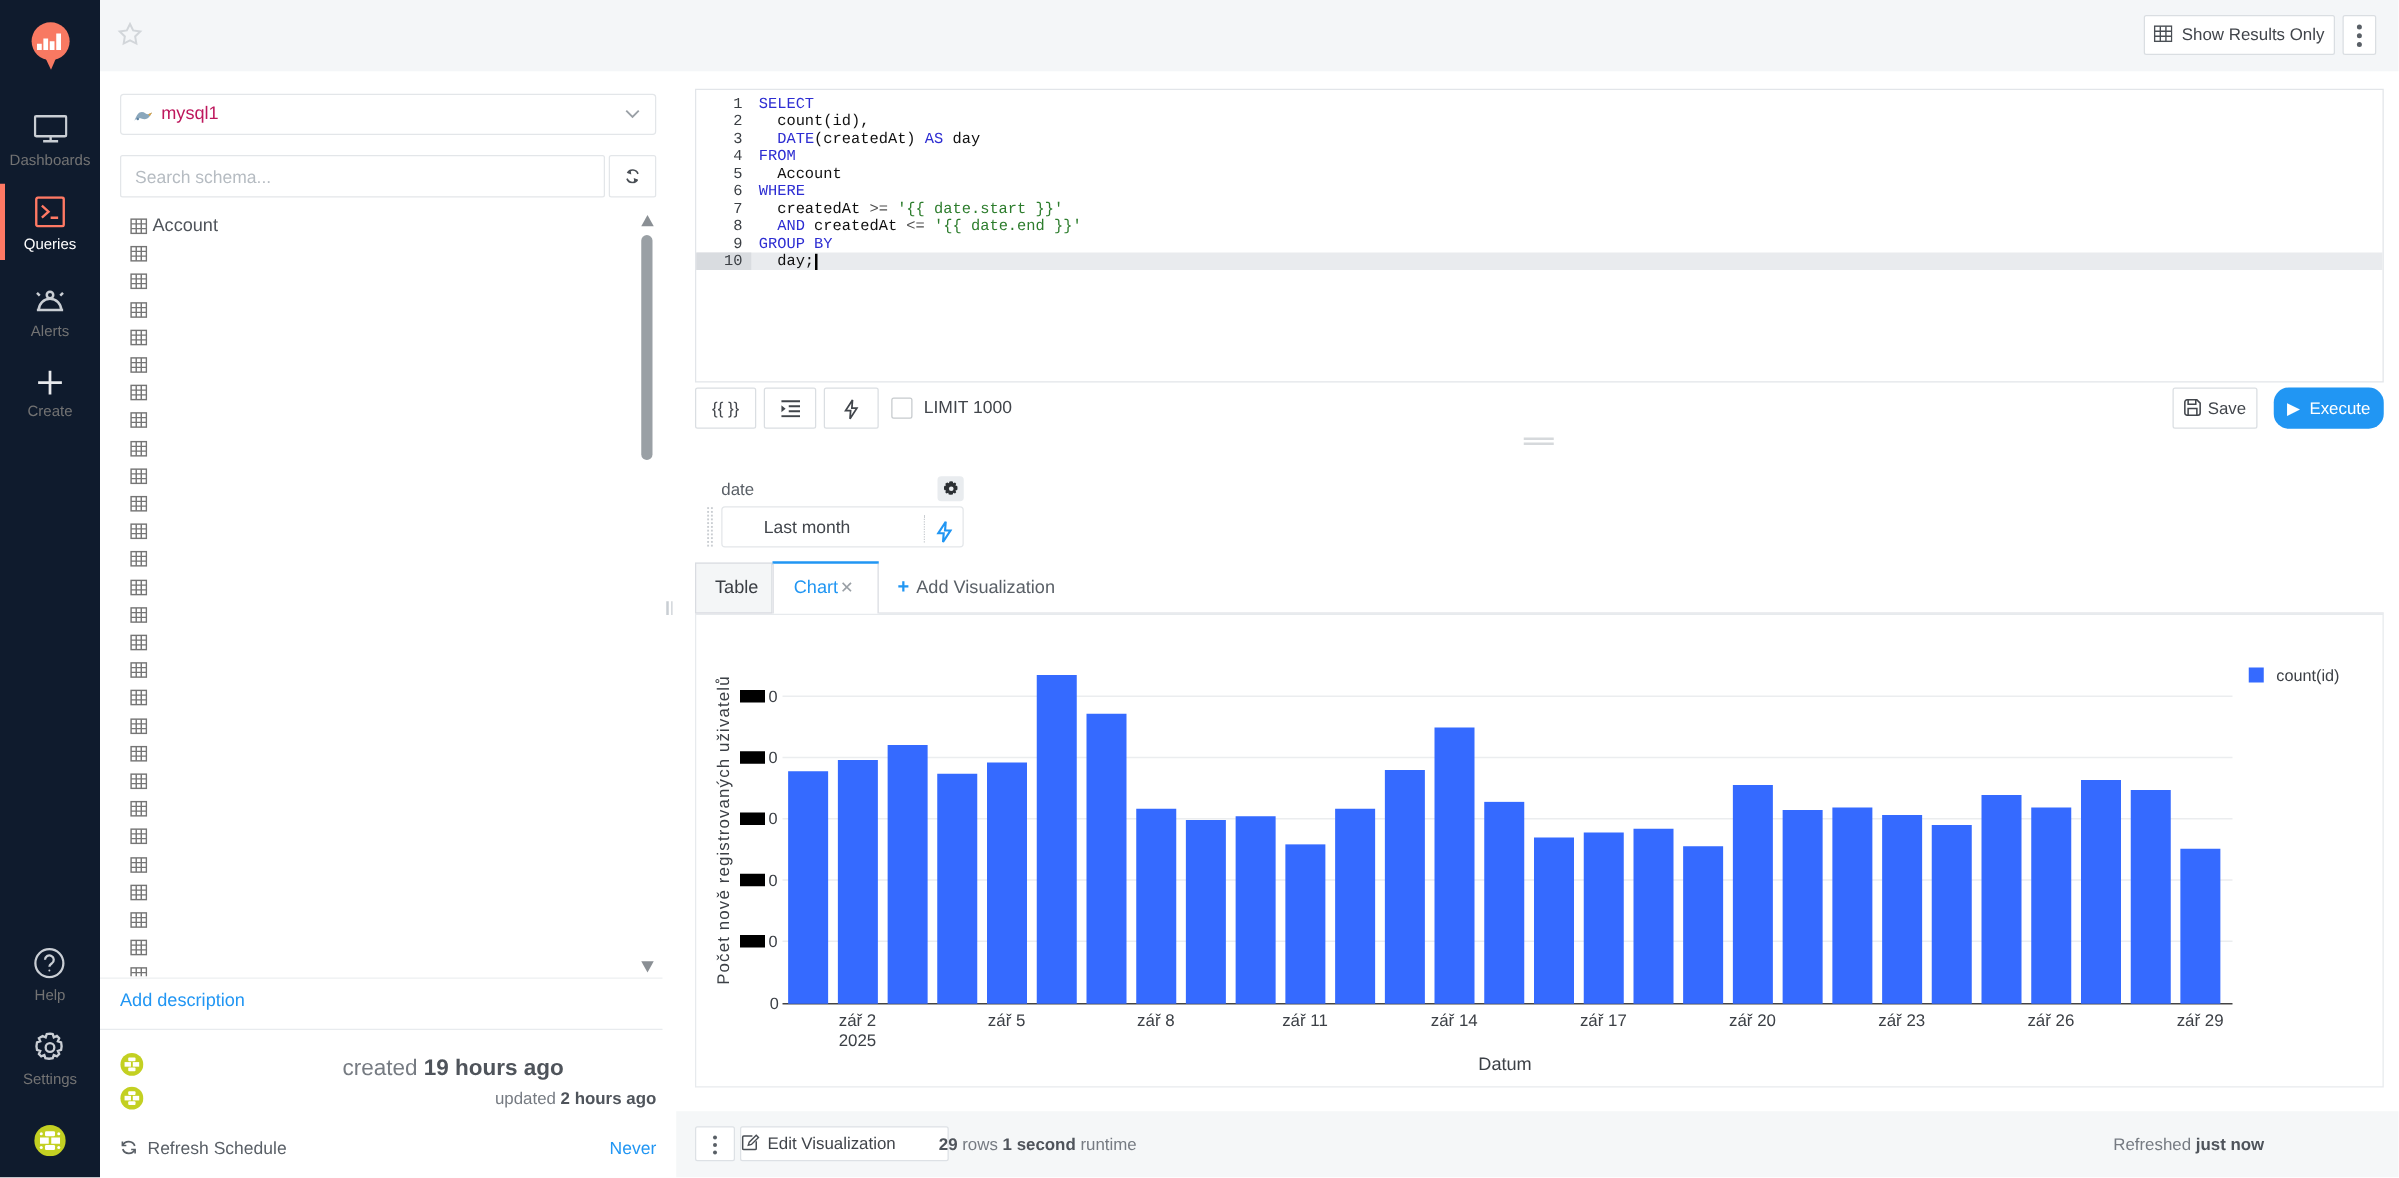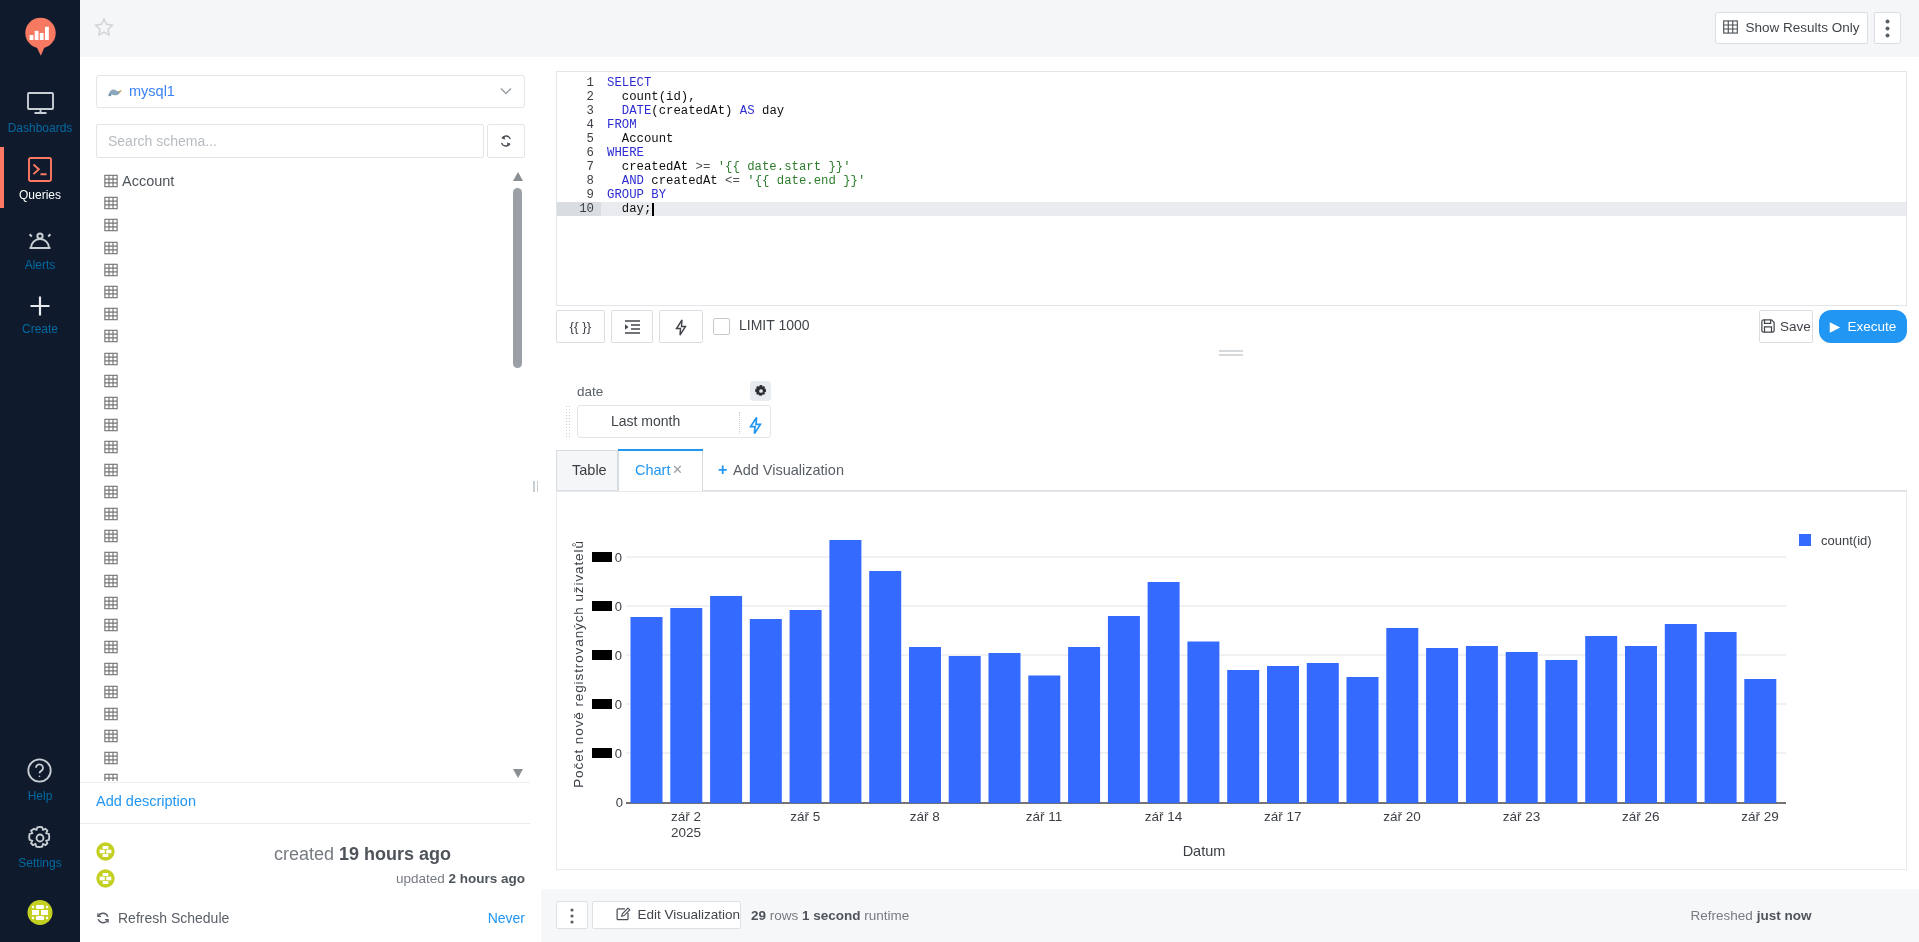--- a/index.html
+++ b/index.html
@@ -3,21 +3,21 @@
 <meta charset="utf-8">
 <style>
 * { margin:0; padding:0; box-sizing:border-box; }
 html,body { width:1919px; height:942px; overflow:hidden; background:#fff;
   font-family:"Liberation Sans", sans-serif; }
 .abs { position:absolute; }
 #page { position:relative; width:1919px; height:942px; }
 
 
 #sidebar { position:absolute; left:0; top:0; width:80px; height:942px; background:#0f1b2d; }
-.navlabel { position:absolute; width:80px; text-align:center; color:#0369a1; font-size:12px; }
+.navlabel { position:absolute; width:80px; text-align:center; color:#737373; font-size:12px; }
 #q-accent { position:absolute; left:0; top:147px; width:4px; height:61px; background:#ff7964; }
 
 
 #header { position:absolute; left:80px; top:0; width:1839px; height:57px; background:#f4f6f8; }
 #title { position:absolute; left:122px; top:13px; font-size:23px; font-weight:bold; color:#35393e; letter-spacing:-0.3px; }
 .hbtn { position:absolute; background:#fff; border:1px solid #dadee2; border-radius:2px; color:#41454b; font-size:13.5px; }
 
 
 .inputbox { position:absolute; background:#fff; border:1px solid #e3e6e9; border-radius:3px; }
 
@@ -125,21 +125,21 @@
         <circle cx="20" cy="18" r="1.2"></circle>
       </g>
   </svg>
 
   <div class="inputbox" style="left:96px;top:75px;width:429px;height:33px;"></div>
   <svg class="abs" style="left:107px;top:88px" width="16" height="10" viewBox="0 0 16 10">
       <path d="M0.5 8.5c2-4.5 3.2-7 6-7 2.3 0 3.2 1.8 5 1.8l3.2-1.4-1.8 2.8c-1.8 2.3-3.6 3.2-6.4 2.3-2.3-0.7-4.2-0.2-6 1.5z" fill="#8aa7bc"></path>
       <path d="M11.5 3.3l3.2-1.4-1.8 2.8z" fill="#e0a33d"></path>
       <circle cx="3.2" cy="7.2" r="1" fill="#5d81a0"></circle>
     </svg>
-  <div class="abs" style="left:129px;top:83px;font-size:14.5px;color:#3b82f6">mysql1</div>
+  <div class="abs" style="left:129px;top:83px;font-size:14.5px;color:#be185d">mysql1</div>
   <svg class="abs" style="left:500px;top:87px" width="12" height="8" viewBox="0 0 12 8" fill="none" stroke="#9aa0a6" stroke-width="1.5">
       <path d="M1 1.5l5 5 5-5"></path>
     </svg>
 
   <div class="inputbox" style="left:96px;top:124px;width:388px;height:34px;border-radius:2px"></div>
   <div class="abs" style="left:108px;top:133px;font-size:14px;color:#b6bcc2">Search schema...</div>
   <div class="inputbox" style="left:487px;top:124px;width:38px;height:34px;border-radius:2px"></div>
   <svg class="abs" style="left:500px;top:135px" width="12" height="12" viewBox="0 0 12 12" fill="none" stroke="#4a4f55" stroke-width="1.3">
       <path d="M10.4 4.1A4.6 4.6 0 0 0 2 3.4"></path>
       <path d="M1.6 7.9A4.6 4.6 0 0 0 10 8.6"></path>
@@ -393,21 +393,21 @@
     <svg width="15" height="14" viewBox="0 0 15 14" stroke="#41454b" stroke-width="1.6">
         <path d="M0 1h15M6 5h9M6 9h9M0 13h15"></path>
         <path d="M0 4.2L3.5 7 0 9.8z" fill="#41454b" stroke="none"></path>
       </svg></div>
   <div class="tbtn" style="left:659px;top:310px;width:44px;text-align:center;padding-top:8px;">
     <svg width="12" height="17" viewBox="0 0 12 17" fill="none" stroke="#41454b" stroke-width="1.4">
         <path d="M7 1L1.5 9.5h4L5 16l5.5-8.5h-4z"></path>
       </svg></div>
   <div class="abs" style="left:713px;top:318px;width:17px;height:17px;background:#fff;border:1px solid #c6cacd;border-radius:2px"></div>
   <div class="abs" style="left:739px;top:317px;font-size:14px;color:#41454b">LIMIT 1000</div>
-  <div class="tbtn" style="left:1738px;top:310px;width:54px;text-align:center;line-height:31px;margin-left:21px;">
+  <div class="tbtn" style="left:1738px;top:310px;width:68px;text-align:center;line-height:31px;">
     <svg style="vertical-align:-2px;margin-right:5px" width="14" height="14" viewBox="0 0 16 16" fill="none" stroke="#41454b" stroke-width="1.4">
         <path d="M1 3a2 2 0 0 1 2-2h9l3 3v9a2 2 0 0 1-2 2H3a2 2 0 0 1-2-2z"></path>
         <path d="M4 1v4h7V1M4 15v-6h8v6"></path>
       </svg>Save</div>
   <div class="abs" style="left:1819px;top:310px;width:88px;height:33px;background:#2196f3;border-radius:12px;color:#fff;font-size:13.5px;text-align:center;line-height:33px;">▶&nbsp; Execute</div>
 
   <div class="abs" style="left:1219px;top:350px;width:24px;height:2px;background:#d6d9dc"></div>
   <div class="abs" style="left:1219px;top:354px;width:24px;height:2px;background:#d6d9dc"></div>
 
   <div class="abs" style="left:577px;top:384px;font-size:13.5px;color:#595f66">date</div>
@@ -499,21 +499,21 @@
       <rect x="1242" y="42" width="12" height="12" fill="#356aff"></rect>
       <text x="1264" y="53" font-size="13" fill="#3c4046" font-family="Liberation Sans">count(id)</text>
     </svg>
 
   <div id="botbar"></div>
   <div class="bbtn" style="left:556px;width:32px;"><svg style="margin:6px 0 0 13px" width="4" height="16" viewBox="0 0 4 16" fill="#595f66">
         <circle cx="2" cy="2" r="1.6"></circle>
         <circle cx="2" cy="8" r="1.6"></circle>
         <circle cx="2" cy="14" r="1.6"></circle>
       </svg></div>
-  <div class="bbtn" style="left:592px;width:149px;text-align:right;line-height:26px;">
+  <div class="bbtn" style="left:592px;width:167px;text-align:left;line-height:26px;">
     <svg style="vertical-align:-2px;margin-right:6px" width="15" height="15" viewBox="0 0 16 16" fill="none" stroke="#4a4f55" stroke-width="1.3">
         <path d="M9.5 3H2.2a1 1 0 0 0-1 1v9.6a1 1 0 0 0 1 1h9.6a1 1 0 0 0 1-1V7.5"></path>
         <path d="M6 10.9l0.8-2.6 6-6 1.9 1.9-6 6z" stroke-width="1.2"></path>
       </svg>Edit Visualization</div>
   <div class="abs" style="left:751px;top:908px;font-size:13.5px;color:#767b82"><b style="color:#4f545b">29</b> rows <b style="color:#4f545b">1 second</b> runtime</div>
   <div class="abs" style="left:1600px;top:908px;width:302px;text-align:center;font-size:13.5px;color:#767b82">Refreshed <b style="color:#4f545b">just now</b></div>
 
 </div>
 
 </body></html>

